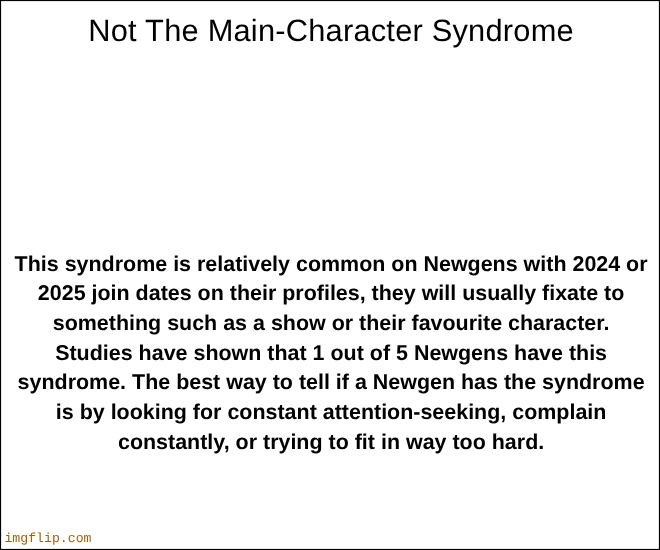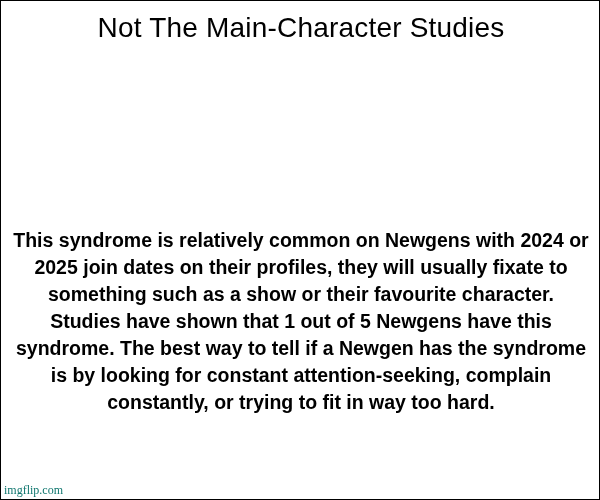--- a/index.html
+++ b/index.html
@@ -43,24 +43,24 @@
     line-height: 27px;
     color: #000000;
     font-weight: 700;
   }
   .watermark {
     position: absolute;
     left: 3px;
     bottom: 2px;
     font-size: 12px;
     line-height: 13px;
-    color: #0f766e;
-    font-family: Liberation Serif, serif;
+    color: #a16207;
+    font-family: Liberation Mono, monospace;
   }
 </style>
 </head>
 <body>
 
 <div class="meme">
-  <div class="title">Not The Main-Character Studies</div>
+  <div class="title">Not The Main-Character Syndrome</div>
   <div class="body-text">This syndrome is relatively common on Newgens with 2024 or 2025 join dates on their profiles, they will usually fixate to something such as a show or their favourite character. Studies have shown that 1 out of 5 Newgens have this syndrome. The best way to tell if a Newgen has the syndrome is by looking for constant attention-seeking, complain constantly, or trying to fit in way too hard.</div>
   <div class="watermark">imgflip.com</div>
 </div>
 
 </body></html>

